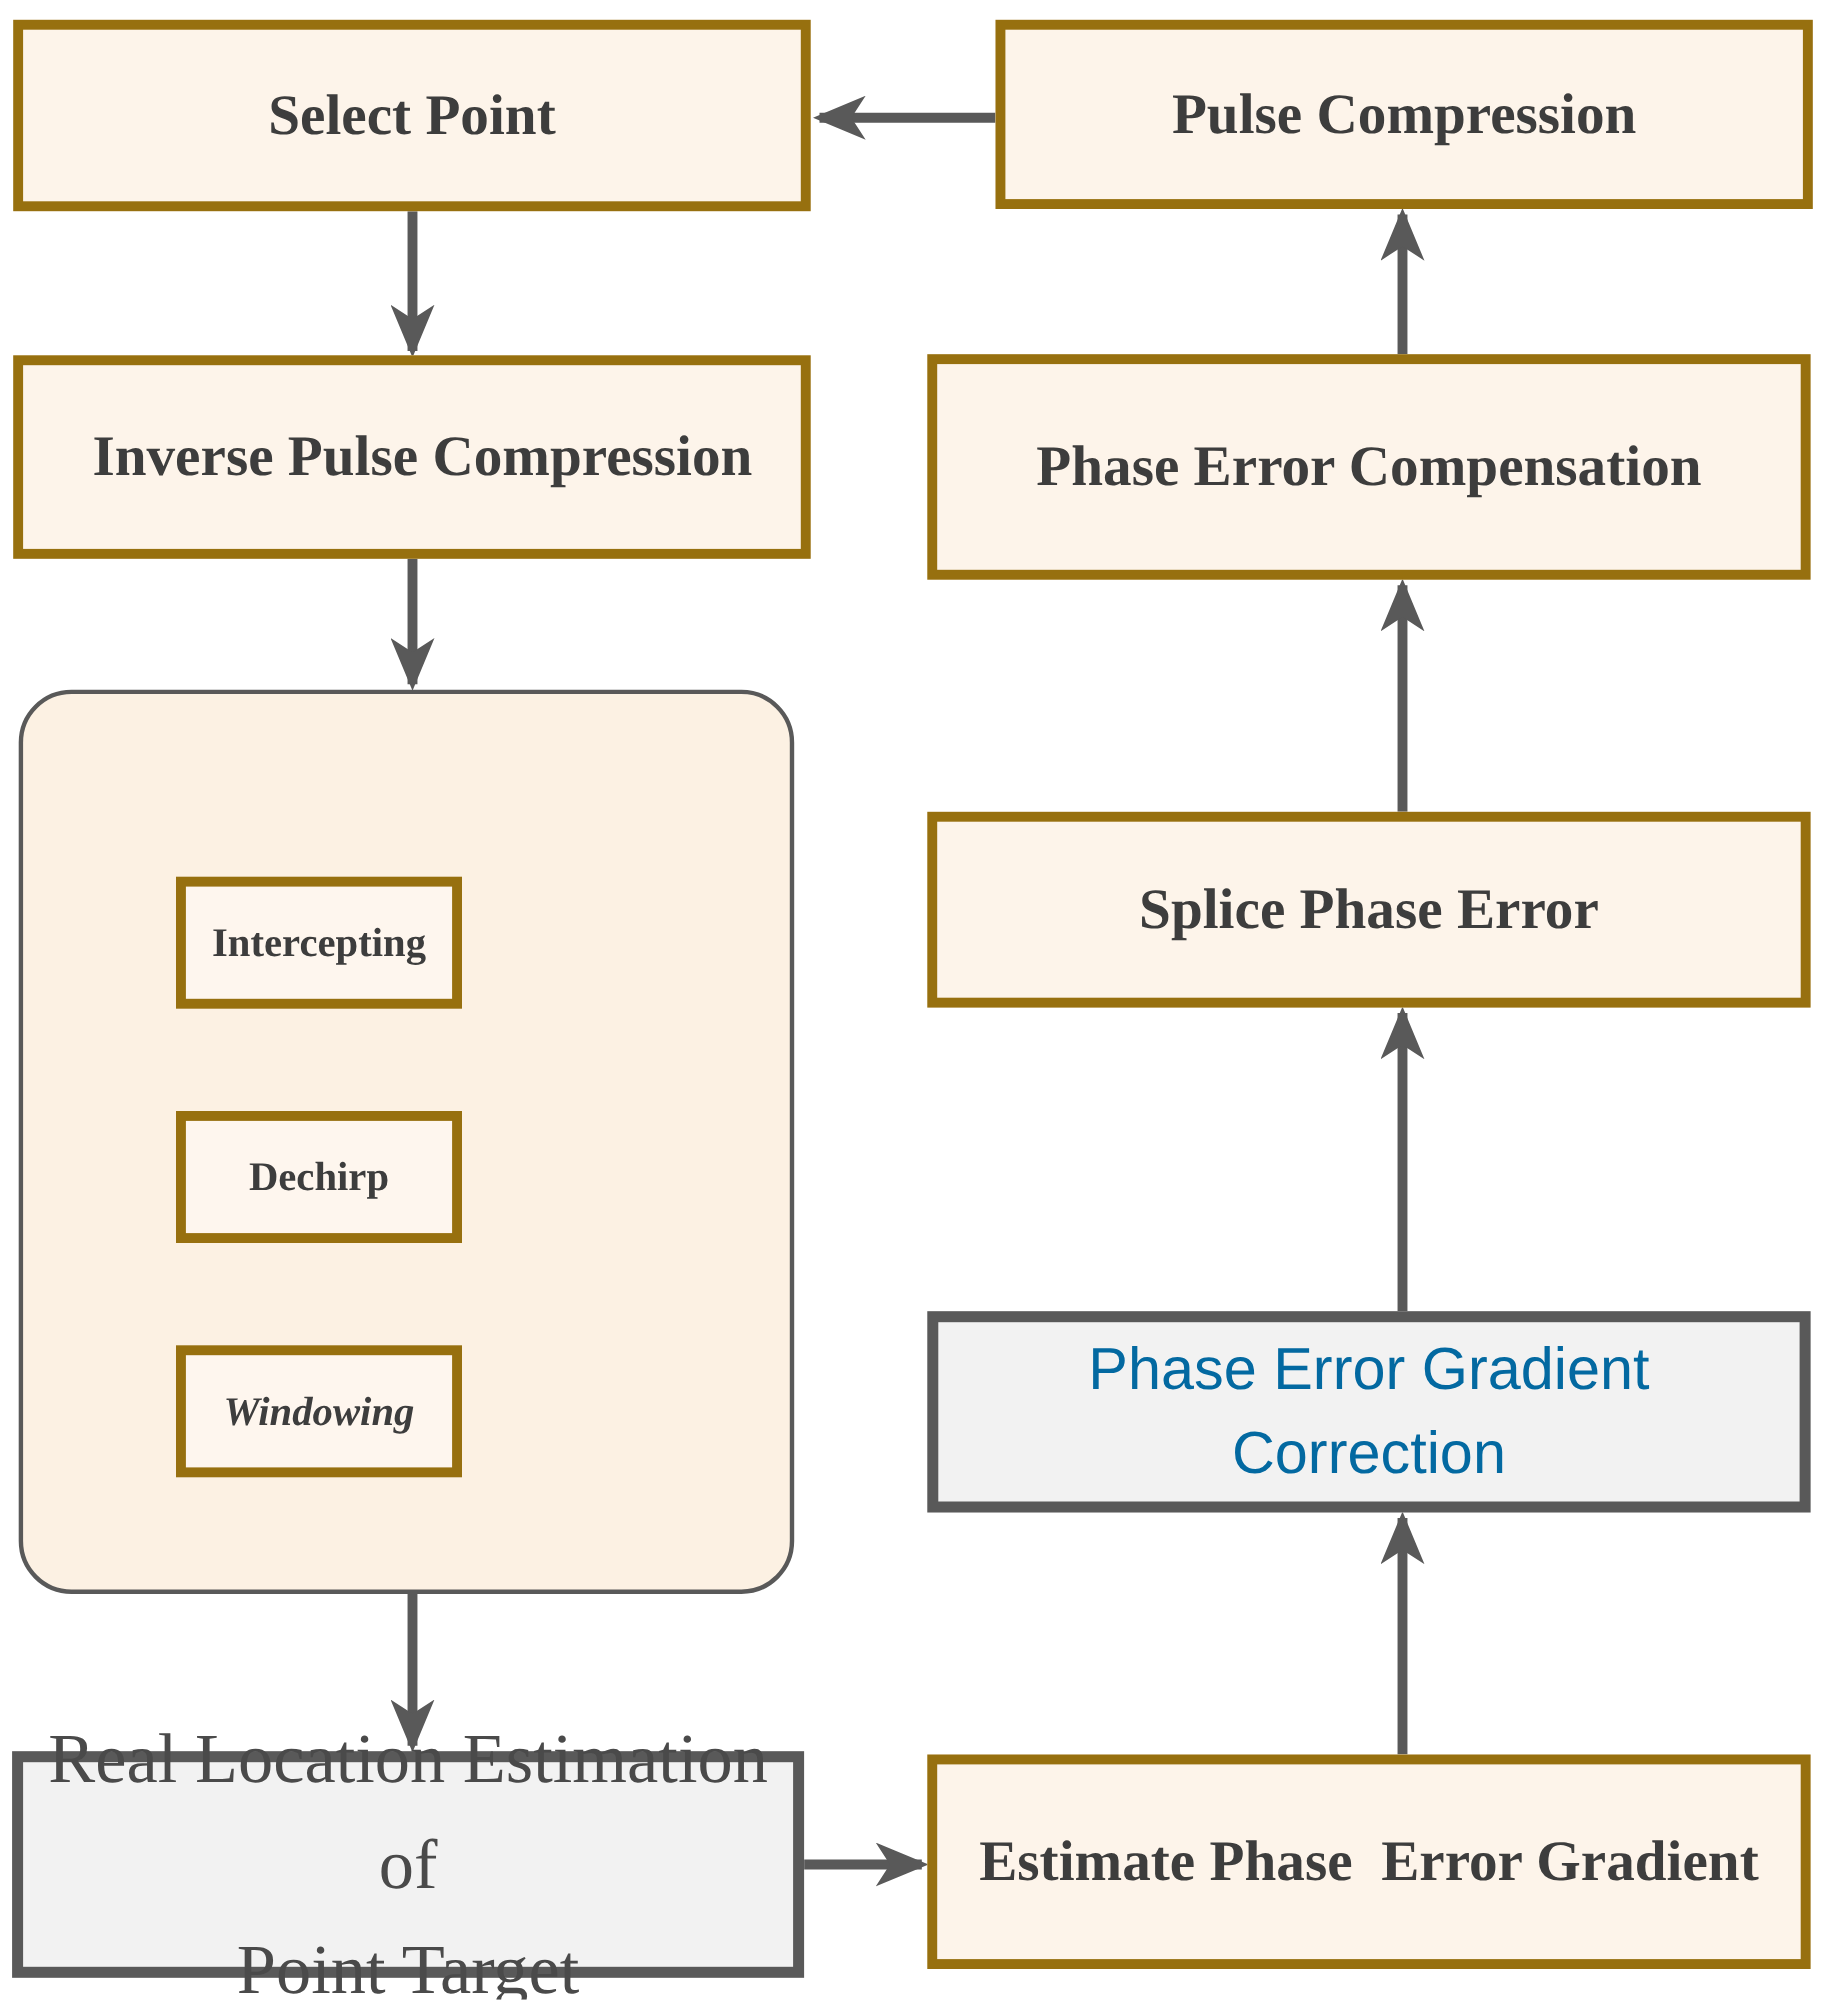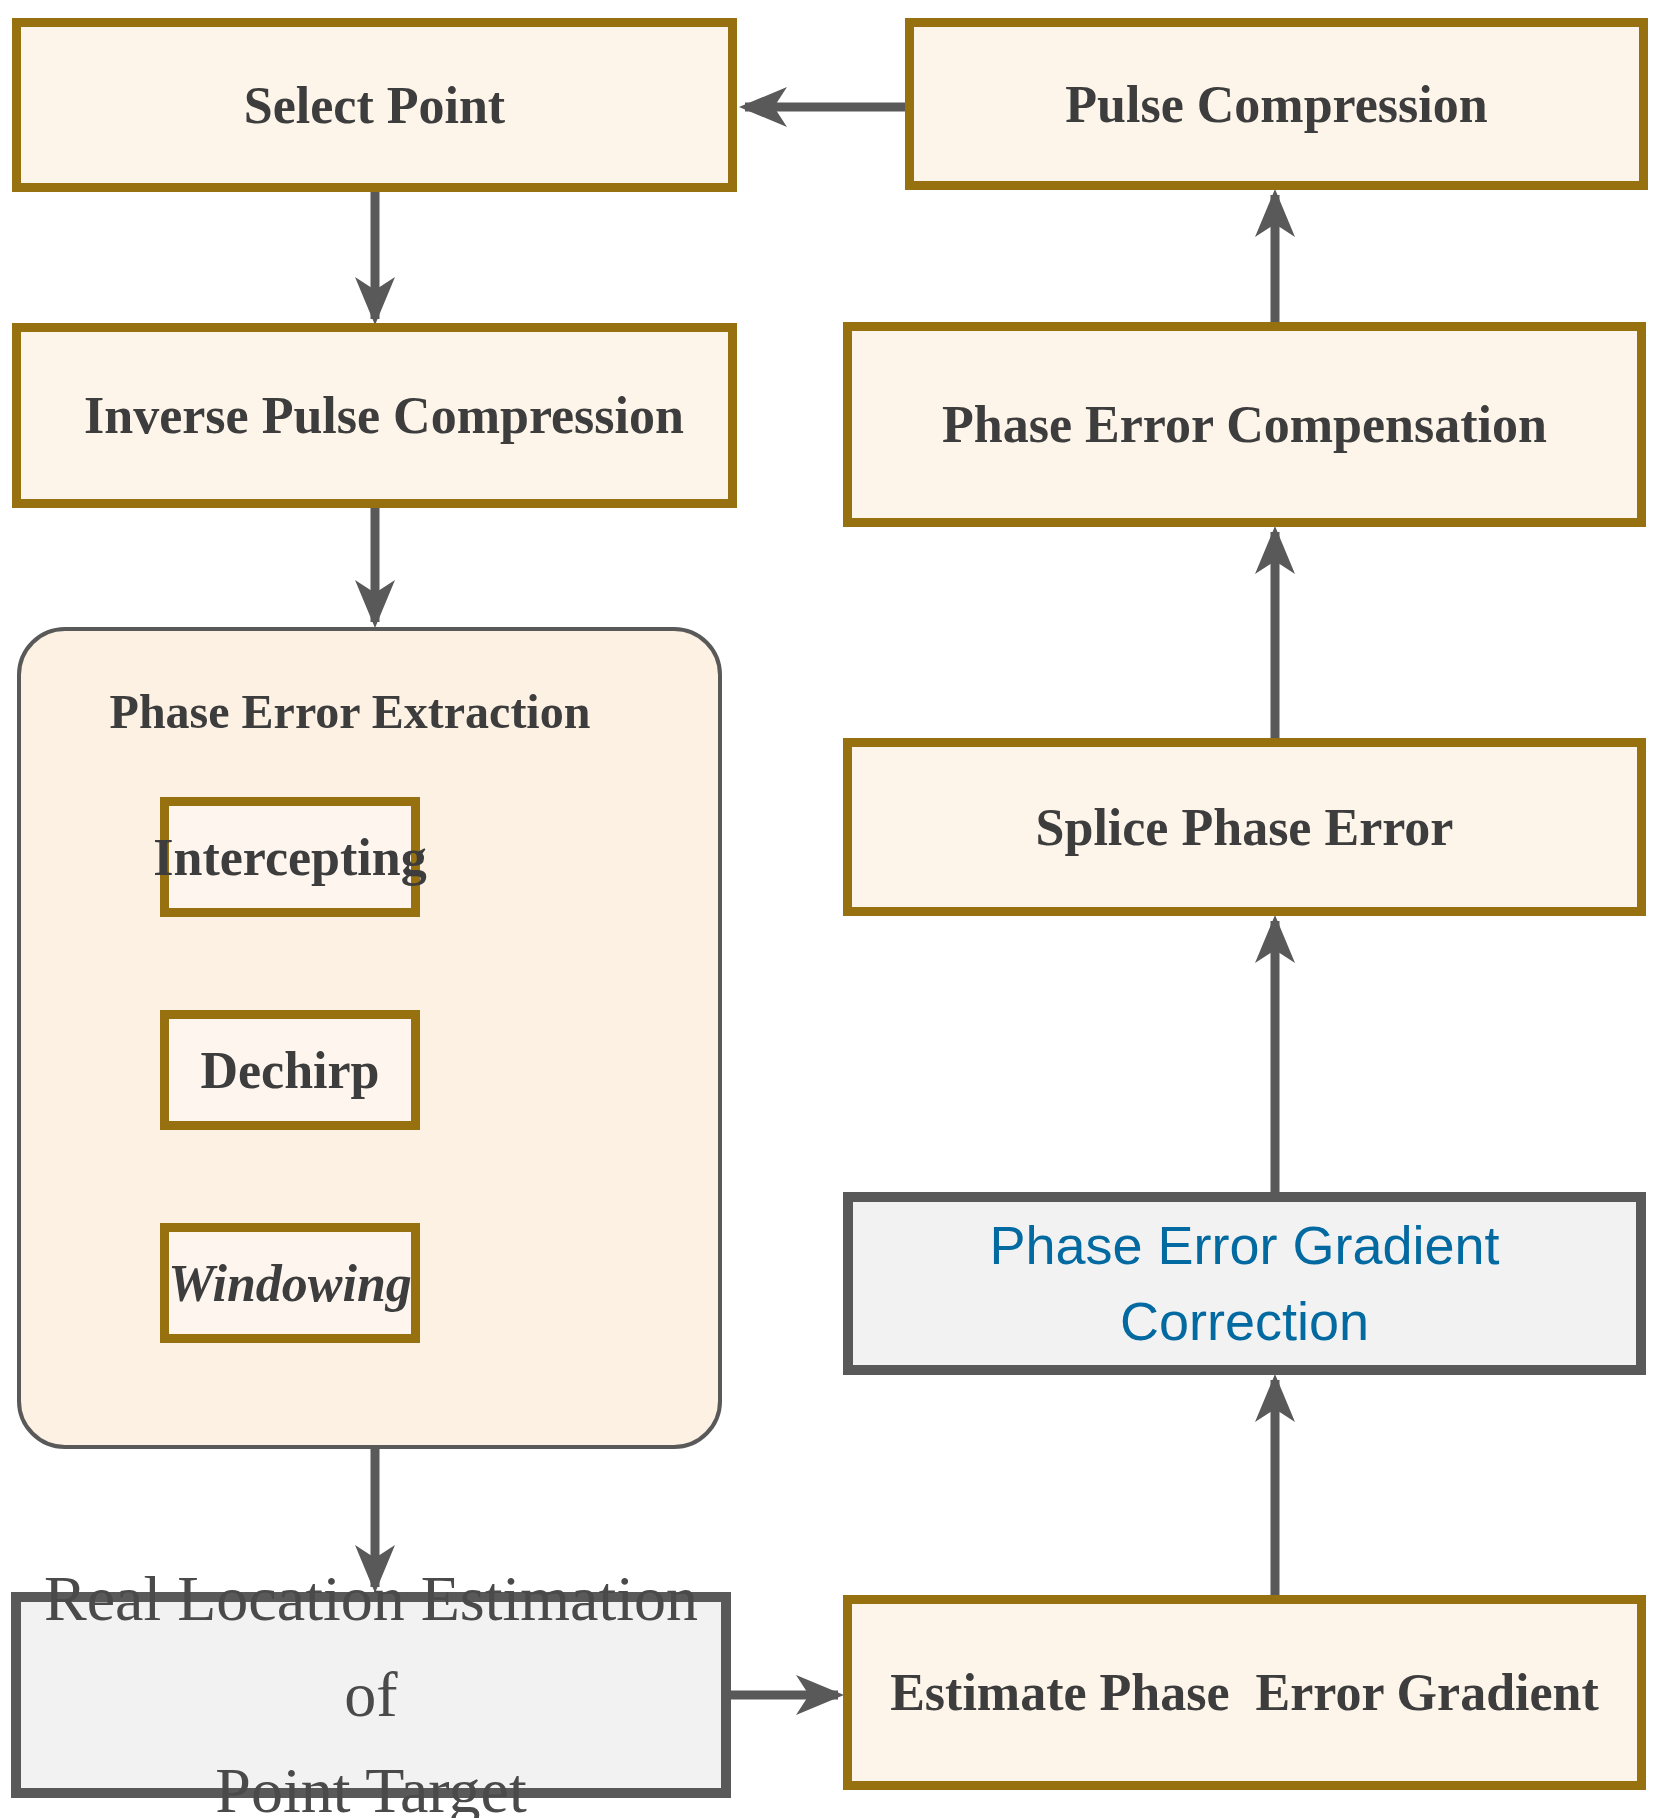--- a/index.html
+++ b/index.html
@@ -28,21 +28,21 @@
     background:#FCF1E3;border:4px solid #595959;border-radius:48px;
   }
   .container-title{
     position:absolute;z-index:3;text-align:center;color:#3D3D3D;
     font-weight:bold;font-size:48px;line-height:60px;
   }
   .inner-node{
     position:absolute;z-index:3;box-sizing:border-box;
     display:flex;align-items:center;justify-content:center;text-align:center;
     background:#FEF6EE;border:9px solid #97700F;color:#3D3D3D;
-    font-weight:bold;font-size:52px;
+    font-weight:bold;font-size:37px;
   }
   .prewrap{white-space:pre-wrap;}
 </style>
 </head>
 <body>
 
 <div id="stage">
 
   <svg id="arrows" width="1669" height="1818" viewBox="0 0 1669 1818">
     <defs>
@@ -67,21 +67,20 @@
 
   <div class="node" style="left:12px;top:18px;width:725px;height:174px;">
     <span>Select Point</span>
   </div>
 
   <div class="node" style="left:12px;top:323px;width:725px;height:185px;padding-left:29px;">
     <span>Inverse Pulse Compression</span>
   </div>
 
   <div class="container-box" style="left:17px;top:627px;width:705px;height:822px;"></div>
-  <div class="container-title" style="left:17px;top:682px;width:666px;">Phase Error Extraction</div>
 
   <div class="inner-node" style="left:160px;top:797px;width:260px;height:120px;">
     <span>Intercepting</span>
   </div>
 
   <div class="inner-node" style="left:160px;top:1010px;width:260px;height:120px;">
     <span>Dechirp</span>
   </div>
 
   <div class="inner-node" style="left:160px;top:1223px;width:260px;height:120px;font-style:italic;">

